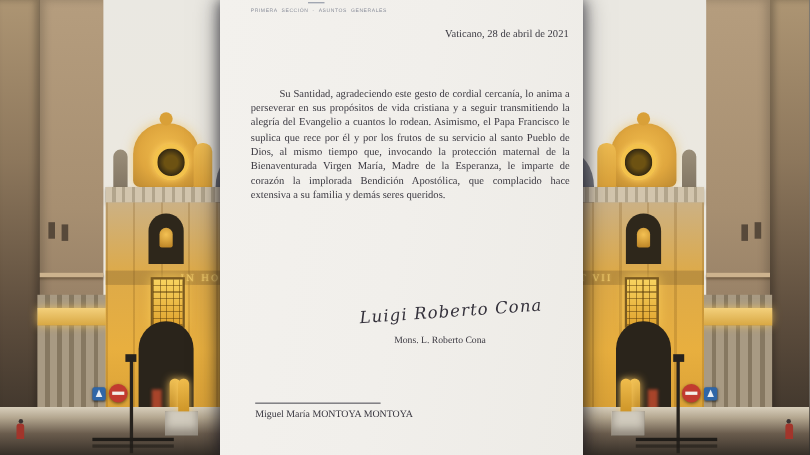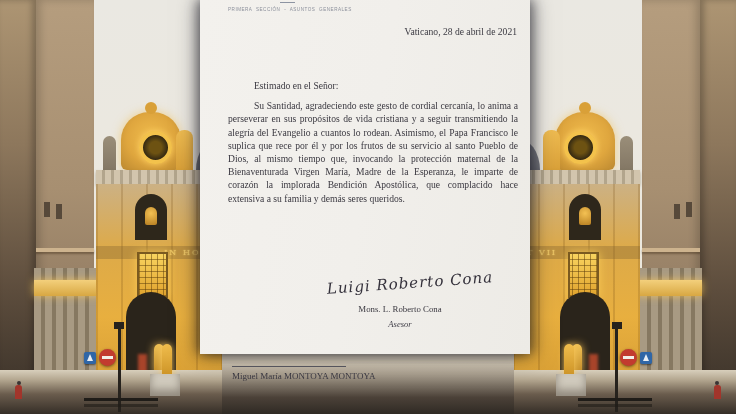--- a/index.html
+++ b/index.html
@@ -67,21 +67,21 @@
   .sign-blue{position:absolute;left:84px;top:352px;width:12px;height:12px;border-radius:2px;background:#2f66a7;box-shadow:0 1px 2px rgba(0,0,0,.5);}
   .sign-blue .ped{position:absolute;left:3px;top:2px;width:0;height:0;border-left:3px solid transparent;border-right:3px solid transparent;border-bottom:7px solid #e8eef5;}
   .sign-red{position:absolute;left:99px;top:349px;width:17px;height:17px;border-radius:50%;background:#c23b2f;box-shadow:0 1px 3px rgba(0,0,0,.5);}
   .sign-red .bar{position:absolute;left:3px;top:7px;width:11px;height:3px;background:#f3efe8;}
   .lamp{position:absolute;left:118px;top:328px;width:3px;height:84px;background:#26221d;}
   .lamp .head{position:absolute;left:-4px;top:-6px;width:10px;height:7px;background:#26221d;}
   .railing{position:absolute;left:84px;top:398px;width:74px;height:3px;background:#1f1c18;box-shadow:0 6px 0 rgba(31,28,24,.6);}
   .person-red{position:absolute;left:15px;top:385px;width:7px;height:14px;border-radius:3px 3px 0 0;background:#a2352b;}
   .person-red .head{position:absolute;left:1.5px;top:-4px;width:4px;height:4px;border-radius:50%;background:#3a3434;}
   
-  .letter{position:absolute;left:200px;top:0;width:330px;height:354px;
+  .letter{position:absolute;left:200px;top:0;width:330px;height:414px;
     background:linear-gradient(100deg,#f3f1ed 0%,#f1efeb 50%,#edebe6 100%);
     box-shadow:0 0 22px rgba(15,15,25,.5), -4px 0 10px rgba(15,15,25,.35), 4px 0 10px rgba(15,15,25,.35);
     color:#3a3840;}
   .lh-dash{position:absolute;left:80px;top:2px;width:15px;border-top:1.2px solid #8d94a2;}
   .lh-text{position:absolute;left:28px;top:7px;width:110px;text-align:center;
     font-family:"Liberation Sans",sans-serif;font-size:4.6px;letter-spacing:.5px;word-spacing:2px;
     color:#8b8f9b;filter:blur(.3px);white-space:nowrap;}
   .date-line{position:absolute;top:26px;right:13px;font-size:9.6px;color:#3b3a42;}
   .body-text{position:absolute;left:28px;right:12px;top:79px;font-size:9.6px;line-height:13.2px;text-align:justify;}
   .body-text .salutation{margin:0 0 7px 0;text-align:left;}
@@ -198,27 +198,25 @@
         <div class="head"></div>
       </div>
   </div>
 
   <div class="letter">
     <div class="lh-dash"></div>
     <div class="lh-text">PRIMERA SECCIÓN - ASUNTOS GENERALES</div>
     <div class="date-line">Vaticano, 28 de abril de 2021</div>
 
     <div class="body-text">
-      <p class="salutation">Estimado en el Señor:</p>
       <p>Su Santidad, agradeciendo este gesto de cordial cercanía, lo anima a perseverar en sus propósitos de vida cristiana y a seguir transmitiendo la alegría del Evangelio a cuantos lo rodean. Asimismo, el Papa Francisco le suplica que rece por él y por los frutos de su servicio al santo Pueblo de Dios, al mismo tiempo que, invocando la protección maternal de la Bienaventurada Virgen María, Madre de la Esperanza, le imparte de corazón la implorada Bendición Apostólica, que complacido hace extensiva a su familia y demás seres queridos.</p>
     </div>
 
     <div class="sig-script">Luigi Roberto Cona</div>
     <div class="sig-name">Mons. L. Roberto Cona</div>
-    <div class="sig-title">Asesor</div>
 
     <div class="recipient">
       <div class="rule"></div>
       <div class="name">Miguel María MONTOYA MONTOYA</div>
     </div>
   </div>
 
 </div>
 
 </body></html>

